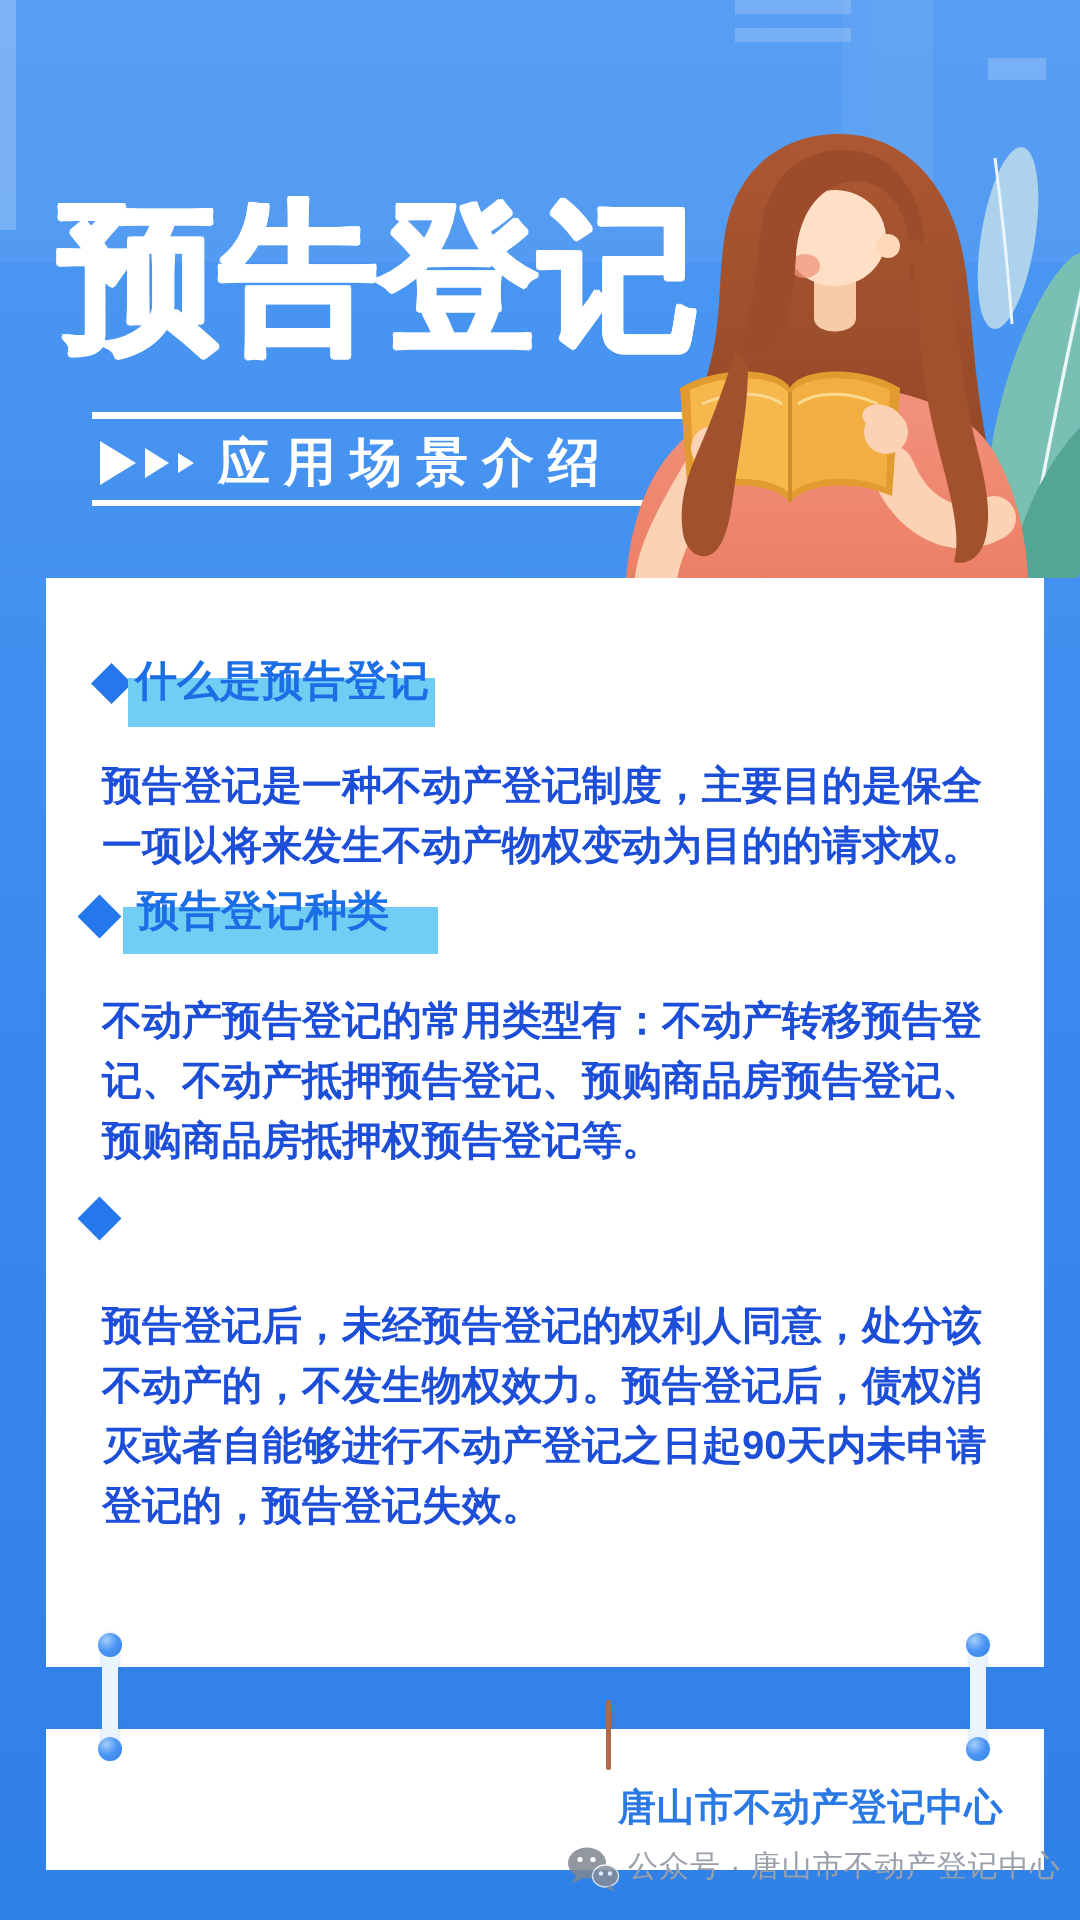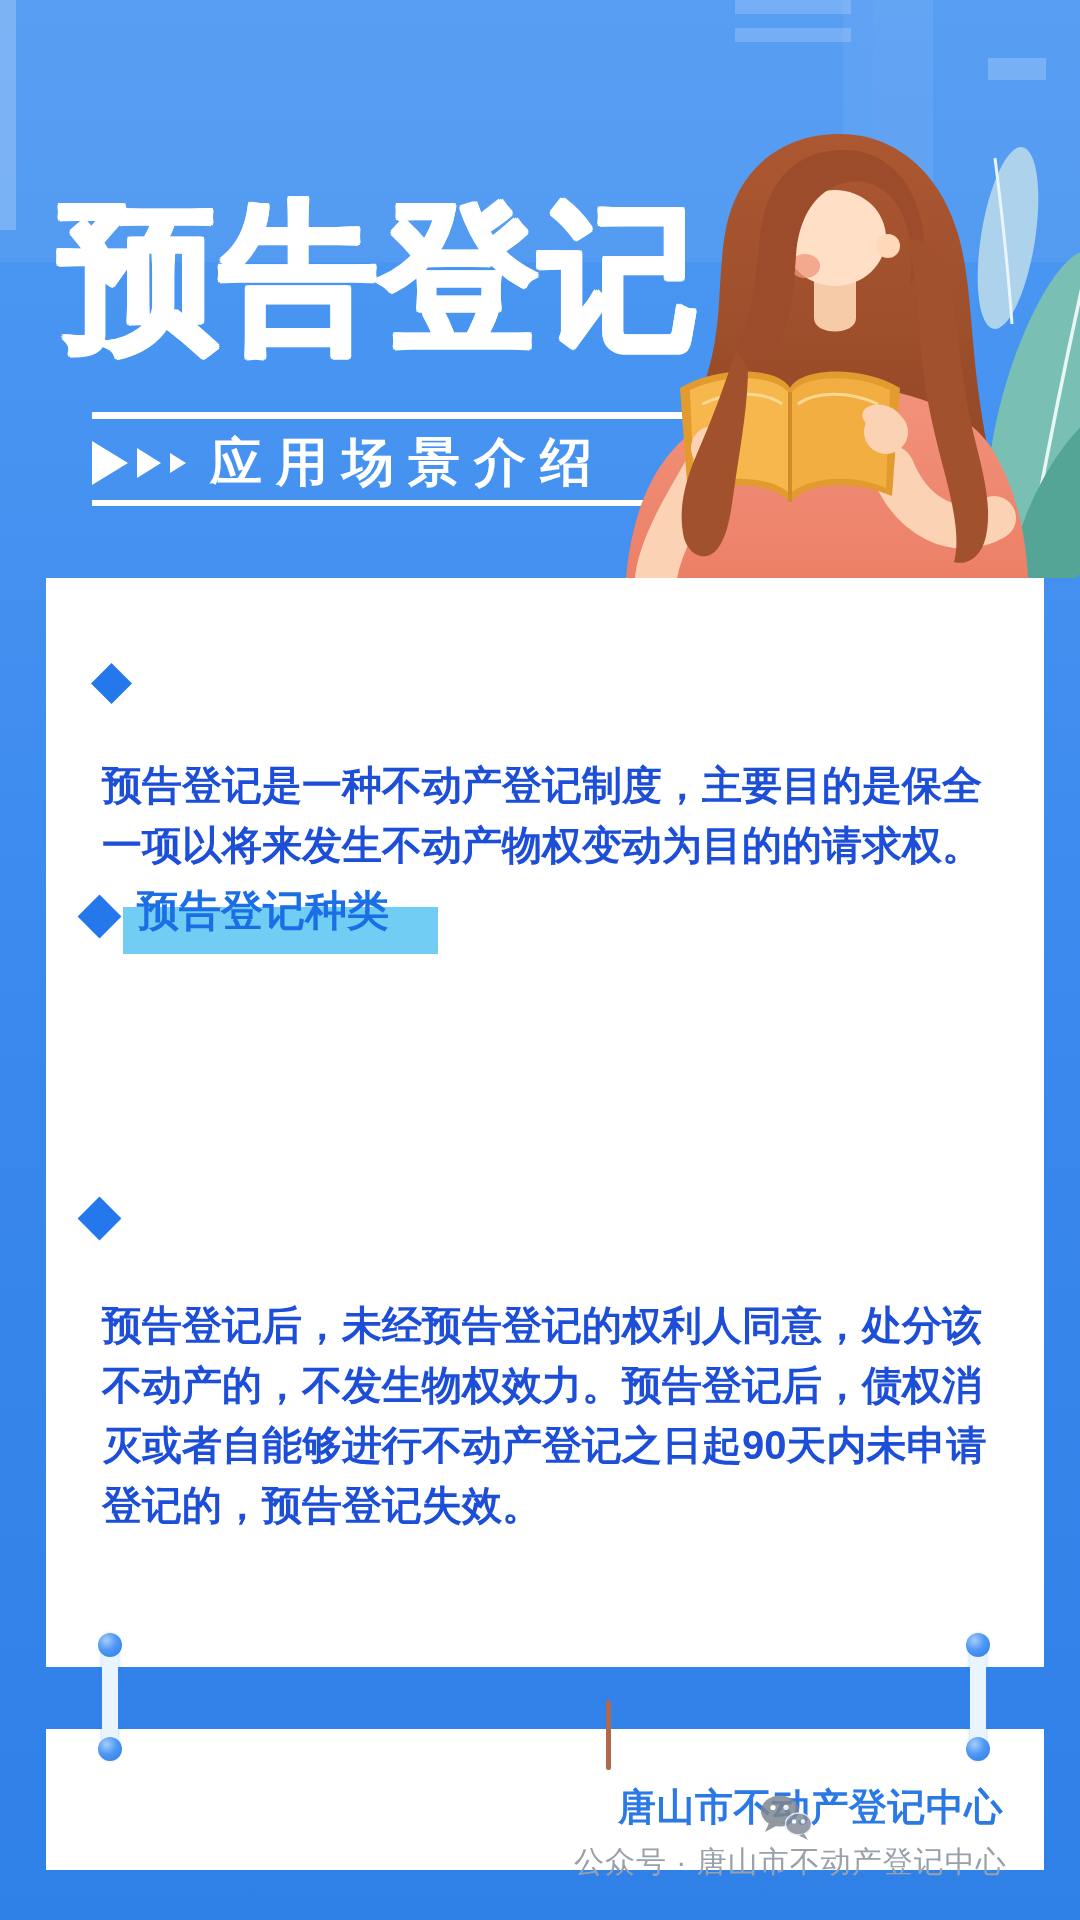--- a/index.html
+++ b/index.html
@@ -12,21 +12,21 @@
   
   .band-light{left:0;top:0;width:1080px;height:262px;background:rgba(255,255,255,0.06);}
   .decor{background:rgba(255,255,255,0.18);}
   .col{background:rgba(255,255,255,0.07);}
   
   .title{
     left:60px;top:198px;width:700px;font-size:158px;line-height:1;font-weight:700;color:#ffffff;letter-spacing:2px;z-index:1;
     text-shadow:2.5px 0 0 #fff,-2.5px 0 0 #fff,0 2.5px 0 #fff,0 -2.5px 0 #fff,2px 2px 0 #fff,-2px 2px 0 #fff,2px -2px 0 #fff,-2px -2px 0 #fff;
   }
   .hline{background:#ffffff;z-index:1;}
-  .subrow{left:92px;top:434px;height:58px;display:flex;align-items:center;z-index:1;}
+  .subrow{left:100px;top:434px;height:58px;display:flex;align-items:center;z-index:1;}
   .tri{width:0;height:0;border-style:solid;border-color:transparent;border-left-color:#ffffff;}
   .tri1{border-width:22px 0 22px 36px;margin-right:9px;}
   .tri2{border-width:15px 0 15px 24px;margin-right:9px;}
   .tri3{border-width:10px 0 10px 16px;margin-right:24px;}
   .subtitle{font-size:52px;font-weight:bold;color:#ffffff;letter-spacing:14px;white-space:nowrap;}
   
   .illu{left:540px;top:88px;width:540px;height:490px;z-index:2;}
   
   .card{left:46px;top:578px;width:998px;height:1089px;background:#ffffff;z-index:3;}
   .diamond{position:absolute;background:#2478EC;transform:rotate(45deg);}
@@ -36,21 +36,21 @@
   .para{position:absolute;font-size:40px;font-weight:bold;color:#1d4ed8;line-height:60px;white-space:pre-line;width:910px;}
   
   .bstrip{left:46px;top:1729px;width:998px;height:141px;background:#ffffff;z-index:3;}
   .pin{width:16px;height:126px;z-index:4;}
   .pin .thread{position:absolute;left:0;top:0;width:16px;height:126px;background:#EAF4FC;border-radius:8px;box-shadow:0 0 4px rgba(46,126,229,0.35);}
   .pin .dot{position:absolute;left:-4px;width:24px;height:24px;border-radius:50%;
     background:radial-gradient(circle at 35% 30%,#A6CEF9 0%,#4E97F4 45%,#2B7BE4 100%);}
   .pin .dot.top{top:-1px;} .pin .dot.bot{bottom:-1px;}
   .brown-line{left:606px;top:1700px;width:5px;height:70px;background:#AF6A4C;border-radius:2px;z-index:4;}
   .org{left:618px;top:1782px;font-size:38px;font-weight:bold;color:#2A79E5;letter-spacing:0.5px;z-index:4;white-space:nowrap;}
-  .wmark{left:566px;top:1794px;display:flex;align-items:center;z-index:5;flex-direction:column;}
+  .wmark{left:566px;top:1846px;display:flex;z-index:5;}
   .wmark .txt{font-size:30px;color:#99A0AA;letter-spacing:1px;margin-left:8px;white-space:nowrap;}
 </style>
 </head>
 <body>
 
 <div class="abs band-light"></div>
 <div class="abs decor" style="left:0;top:0;width:16px;height:230px;background:rgba(255,255,255,0.22);"></div>
 <div class="abs decor" style="left:735px;top:0;width:116px;height:14px;"></div>
 <div class="abs decor" style="left:735px;top:28px;width:116px;height:14px;"></div>
 <div class="abs decor" style="left:988px;top:58px;width:58px;height:22px;background:rgba(255,255,255,0.20);"></div>
@@ -111,28 +111,35 @@
     </g>
     <path d="M 300,62 C 252,64 226,96 220,148 C 216,190 212,232 196,264 C 214,274 232,268 240,252 C 252,228 254,196 256,168 C 258,134 272,106 300,96 C 330,86 356,104 366,136 C 372,156 372,178 370,198 C 382,182 386,158 382,136 C 372,90 344,60 300,62 Z" fill="#9C4C2A"></path>
     <path d="M 196,262 C 184,300 170,336 156,368 C 144,396 138,424 144,450 C 150,470 168,474 178,460 C 190,444 192,414 196,388 C 202,350 208,312 208,280 Z" fill="#A2512D"></path>
     <path d="M 366,150 C 378,190 378,232 382,272 C 386,314 396,352 406,390 C 414,422 420,452 414,474 C 428,478 442,468 446,448 C 452,420 444,388 436,356 C 424,310 420,262 414,218 C 408,178 394,152 366,150 Z" fill="#A2512D"></path>
   </g>
 </svg>
 
 <div class="abs card">
 
   <div class="diamond" style="left:51px;top:91px;width:29px;height:29px;"></div>
+  <div class="sec-head" style="left:82px;top:78px;">
+    <div class="hl" style="left:0;top:22px;width:307px;height:49px;"></div>
+    <div class="sec-title" style="padding-left:7px;">什么是预告登记</div>
+  </div>
   <div class="para" style="left:56px;top:177px;">预告登记是一种不动产登记制度，主要目的是保全
 一项以将来发生不动产物权变动为目的的请求权。</div>
 
   <div class="diamond" style="left:38px;top:323px;width:31px;height:31px;"></div>
   <div class="sec-head" style="left:77px;top:308px;">
     <div class="hl" style="left:0;top:21px;width:315px;height:47px;"></div>
     <div class="sec-title" style="padding-left:14px;text-align:right;">预告登记种类</div>
   </div>
+  <div class="para" style="left:56px;top:412px;">不动产预告登记的常用类型有：不动产转移预告登
+记、不动产抵押预告登记、预购商品房预告登记、
+预购商品房抵押权预告登记等。</div>
 
   <div class="diamond" style="left:38px;top:625px;width:31px;height:31px;"></div>
   <div class="para" style="left:56px;top:717px;">预告登记后，未经预告登记的权利人同意，处分该
 不动产的，不发生物权效力。预告登记后，债权消
 灭或者自能够进行不动产登记之日起90天内未申请
 登记的，预告登记失效。</div>
 
 </div>
 
 <div class="abs bstrip"></div>

